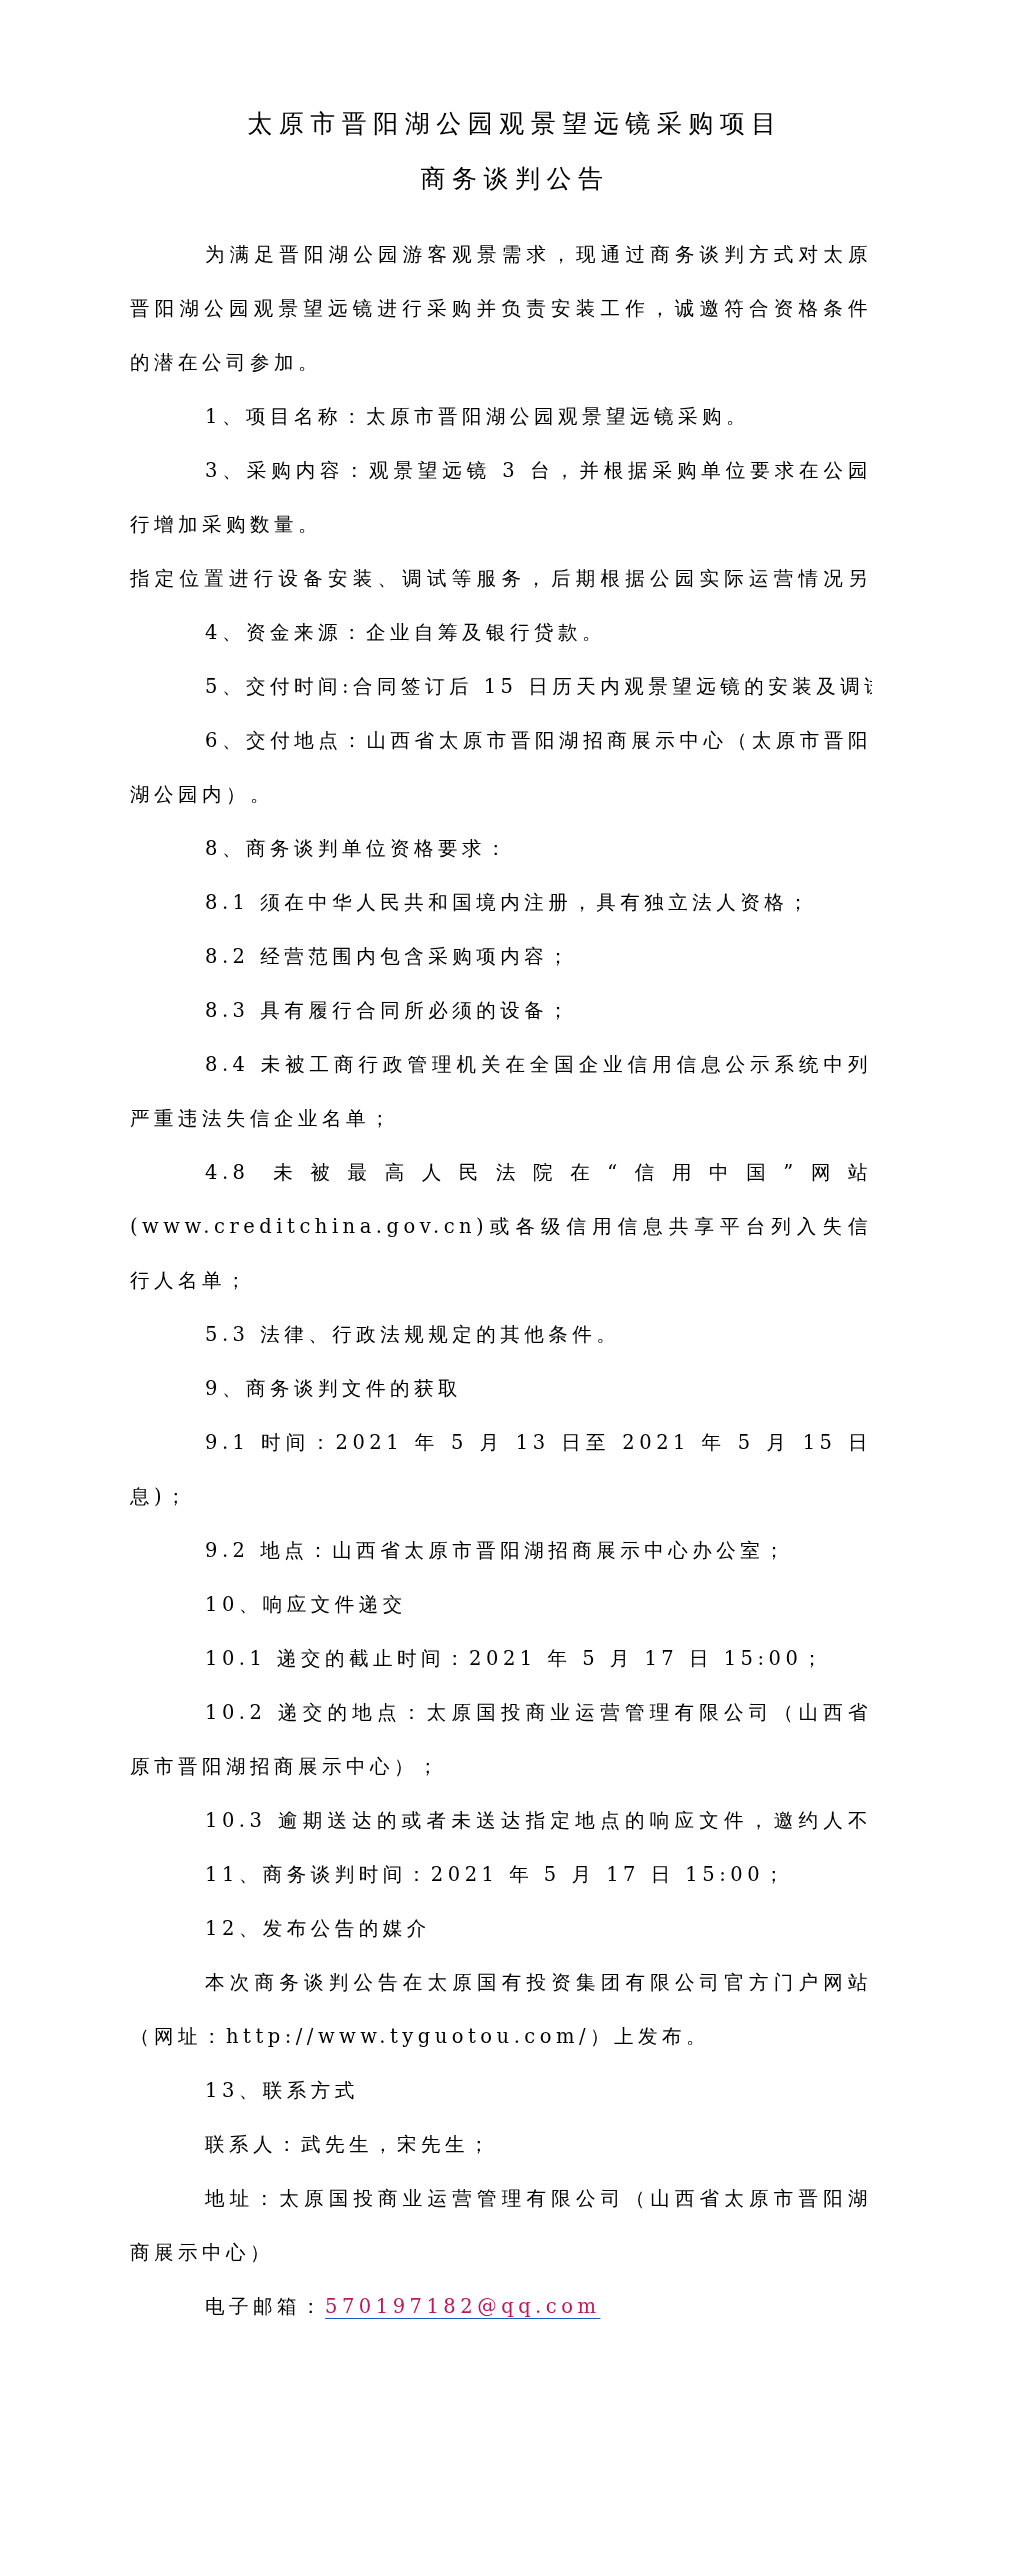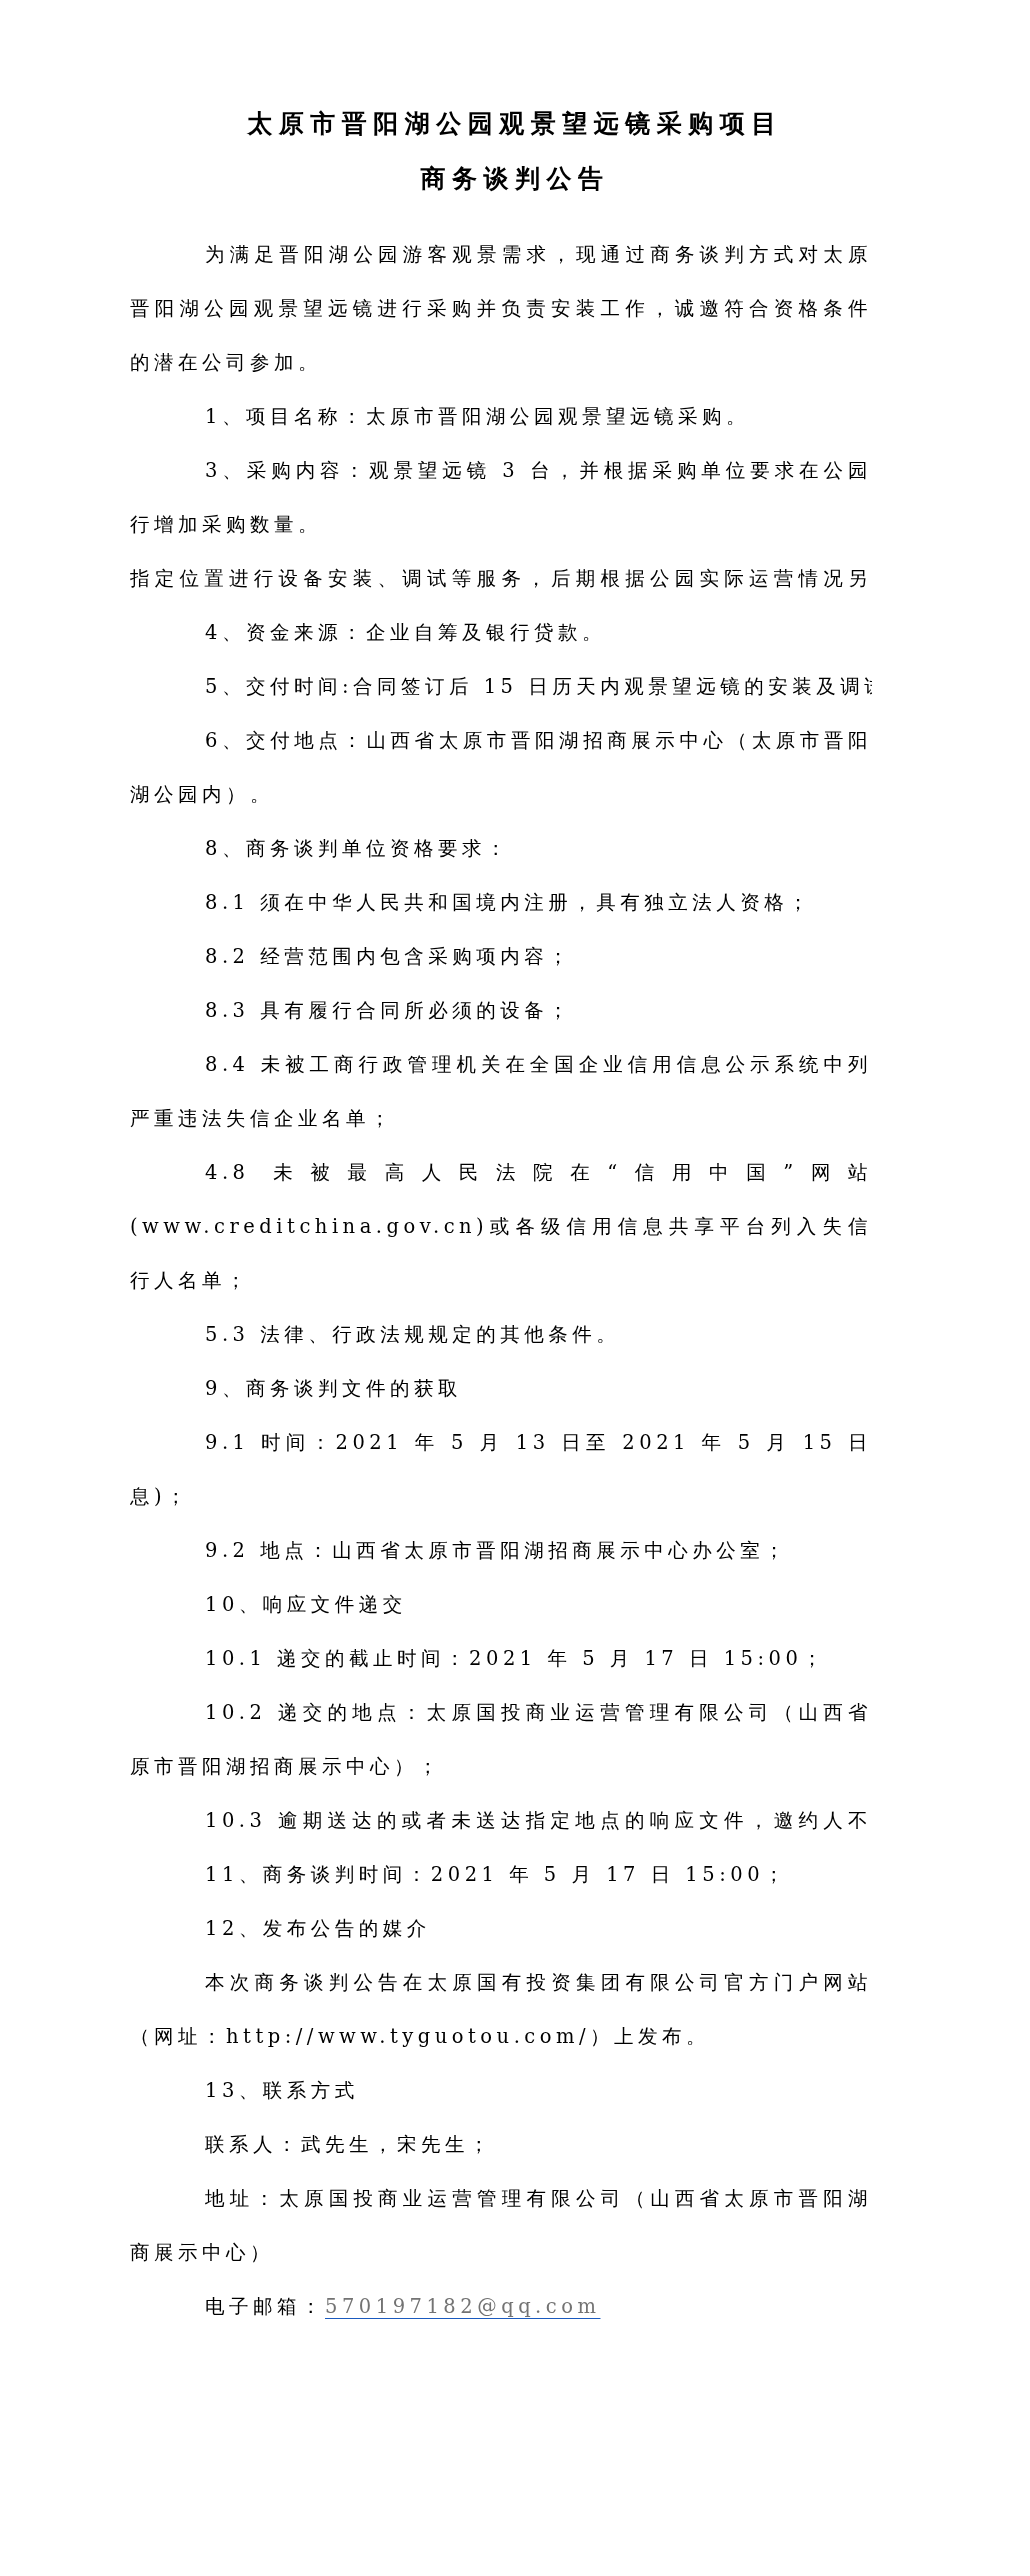--- a/index.html
+++ b/index.html
@@ -14,21 +14,21 @@
   }
   .titles {
     position: absolute;
     top: 96px;
     left: 0;
     width: 1030px;
     text-align: center;
   }
   .title-line {
     font-size: 25px;
-    font-weight: bold;
+    font-weight: normal;
     letter-spacing: 6.5px;
     line-height: 55px;
     height: 55px;
     white-space: nowrap;
   }
   .doc-body {
     position: absolute;
     top: 228px;
     left: 130px;
     width: 742px;
@@ -95,16 +95,16 @@
       <div class="line">原市晋阳湖招商展示中心）；</div>
       <div class="line indent fill">10.3 逾期送达的或者未送达指定地点的响应文件，邀约人不予</div>
       <div class="line indent">11、商务谈判时间：2021 年 5 月 17 日 15:00；</div>
       <div class="line indent">12、发布公告的媒介</div>
       <div class="line indent fill">本次商务谈判公告在太原国有投资集团有限公司官方门户网站</div>
       <div class="line">（网址：http://www.tyguotou.com/）上发布。</div>
       <div class="line indent">13、联系方式</div>
       <div class="line indent">联系人：武先生，宋先生；</div>
       <div class="line indent fill">地址：太原国投商业运营管理有限公司（山西省太原市晋阳湖招</div>
       <div class="line">商展示中心）</div>
-      <div class="line indent"><span>电子邮箱：</span><a class="email-link" style="color: #737373; text-decoration-color: rgb(26, 90, 190);">570197182@qq.com</a></div>
+      <div class="line indent"><span>电子邮箱：</span><a class="email-link" style="color: #be185d; text-decoration-color: rgb(26, 90, 190);">570197182@qq.com</a></div>
     </div>
 </div>
 
 
 </body></html>

